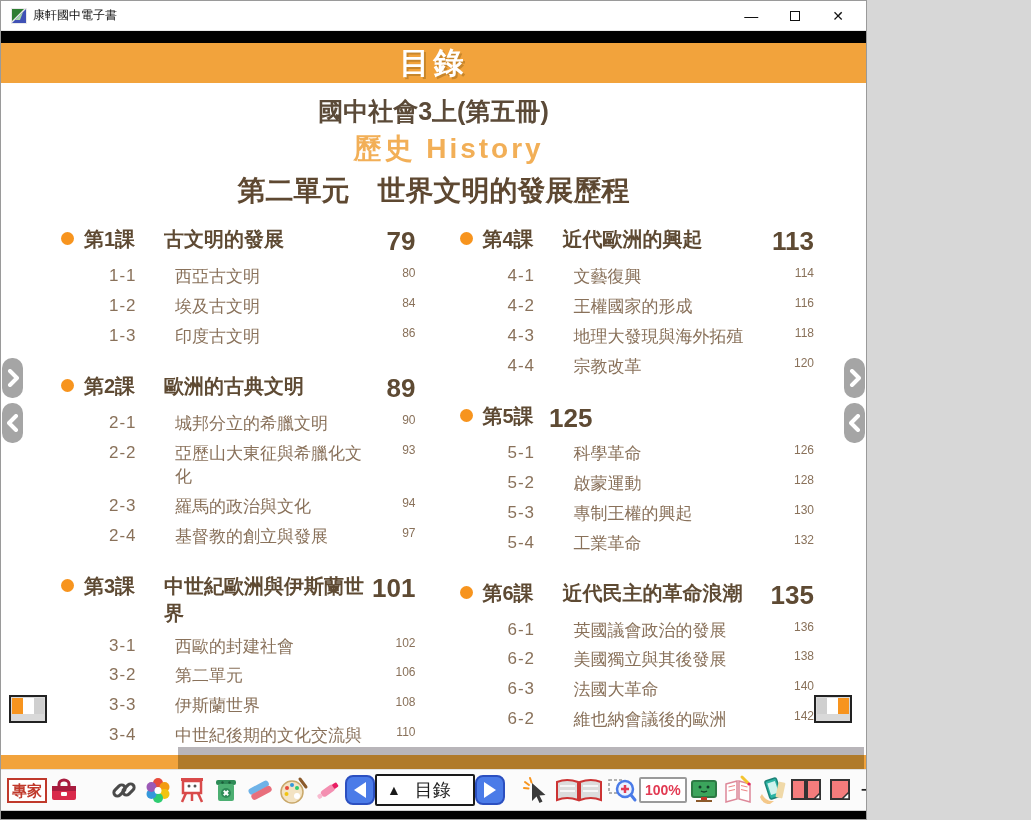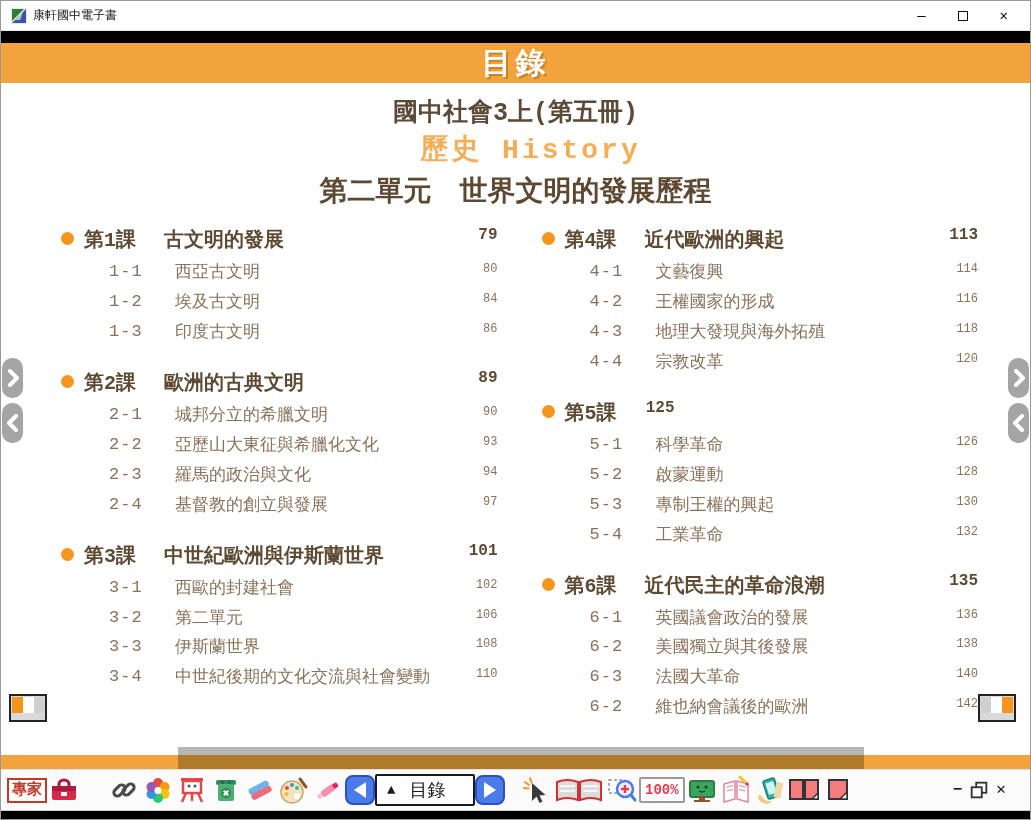--- a/index.html
+++ b/index.html
@@ -1,19 +1,19 @@
 <!DOCTYPE html>
 <html><head>
 <meta charset="utf-8">
 <style>
   html,body{margin:0;padding:0;background:#d7d7d7;}
   *{box-sizing:border-box;}
   .app{
-    position:relative;width:1031px;height:820px;background:#14532d;
-    font-family:Liberation Mono, monospace;
+    position:relative;width:867px;height:820px;background:#14532d;
+    font-family:Liberation Sans, sans-serif;
     border:1px solid #9a9a9a;overflow:hidden;
   }
   
   .titlebar{height:30px;background:#fff;display:flex;align-items:center;padding:0 10px;border-bottom:1px solid #e8e8e8;}
   .titlebar .app-title{font-size:12px;color:#111;margin-left:6px;}
   .win-controls{margin-left:auto;display:flex;align-items:center;gap:32px;padding-right:12px;}
   .win-controls span{font-size:14px;color:#111;cursor:default;line-height:1;}
   .win-max{display:inline-block;width:10px;height:10px;border:1.5px solid #111;}
   
   .strip-black-top{height:12px;background:#000;}
@@ -29,21 +29,21 @@
   .book-title{text-align:center;padding-top:12px;font-size:25px;font-weight:600;color:#5B4A38;}
   .subject-title{text-align:center;font-size:28px;font-weight:bold;color:#F2AF57;letter-spacing:3px;margin-top:2px;margin-left:30px;}
   .unit-title{text-align:center;font-size:28px;font-weight:800;color:#5E4831;margin-top:4px;}
   .toc{display:flex;gap:44px;padding:16px 52px 0 60px;}
   .toc-col{flex:1;min-width:0;}
   .chapter{margin-bottom:24px;}
   .ch-row{display:flex;align-items:flex-start;margin-bottom:9px;cursor:pointer;}
   .bullet{width:13px;height:13px;border-radius:50%;background:#F7941E;margin:6px 10px 0 0;flex:none;}
   .ch-label{width:64px;flex:none;font-size:20px;font-weight:bold;color:#5E4A33;}
   .ch-title{flex:1;font-size:20px;font-weight:bold;color:#5E4A33;padding-left:16px;}
-  .ch-page{flex:none;width:46px;text-align:right;font-size:16px;font-weight:bold;color:#5E4A33;}
+  .ch-page{flex:none;width:46px;text-align:right;font-size:26px;font-weight:bold;color:#5E4A33;}
   .sub-row{display:flex;align-items:flex-start;margin:0 0 7px 48px;cursor:pointer;}
   .sub-num{width:50px;flex:none;font-size:17px;color:#89715A;letter-spacing:1px;}
   .sub-title{flex:1;font-size:17px;color:#89715A;padding-left:16px;line-height:1.35;}
   .sub-page{flex:none;width:44px;text-align:right;font-size:12px;color:#89715A;}
   
   .side-nav{position:absolute;top:275px;display:flex;flex-direction:column;gap:5px;}
   .side-nav.left{left:1px;}
   .side-nav.right{right:1px;}
   .chev-btn{width:21px;height:40px;background:#A5A5A5;border-radius:10px;border:none;display:flex;align-items:center;justify-content:center;cursor:pointer;padding:0;}
   

